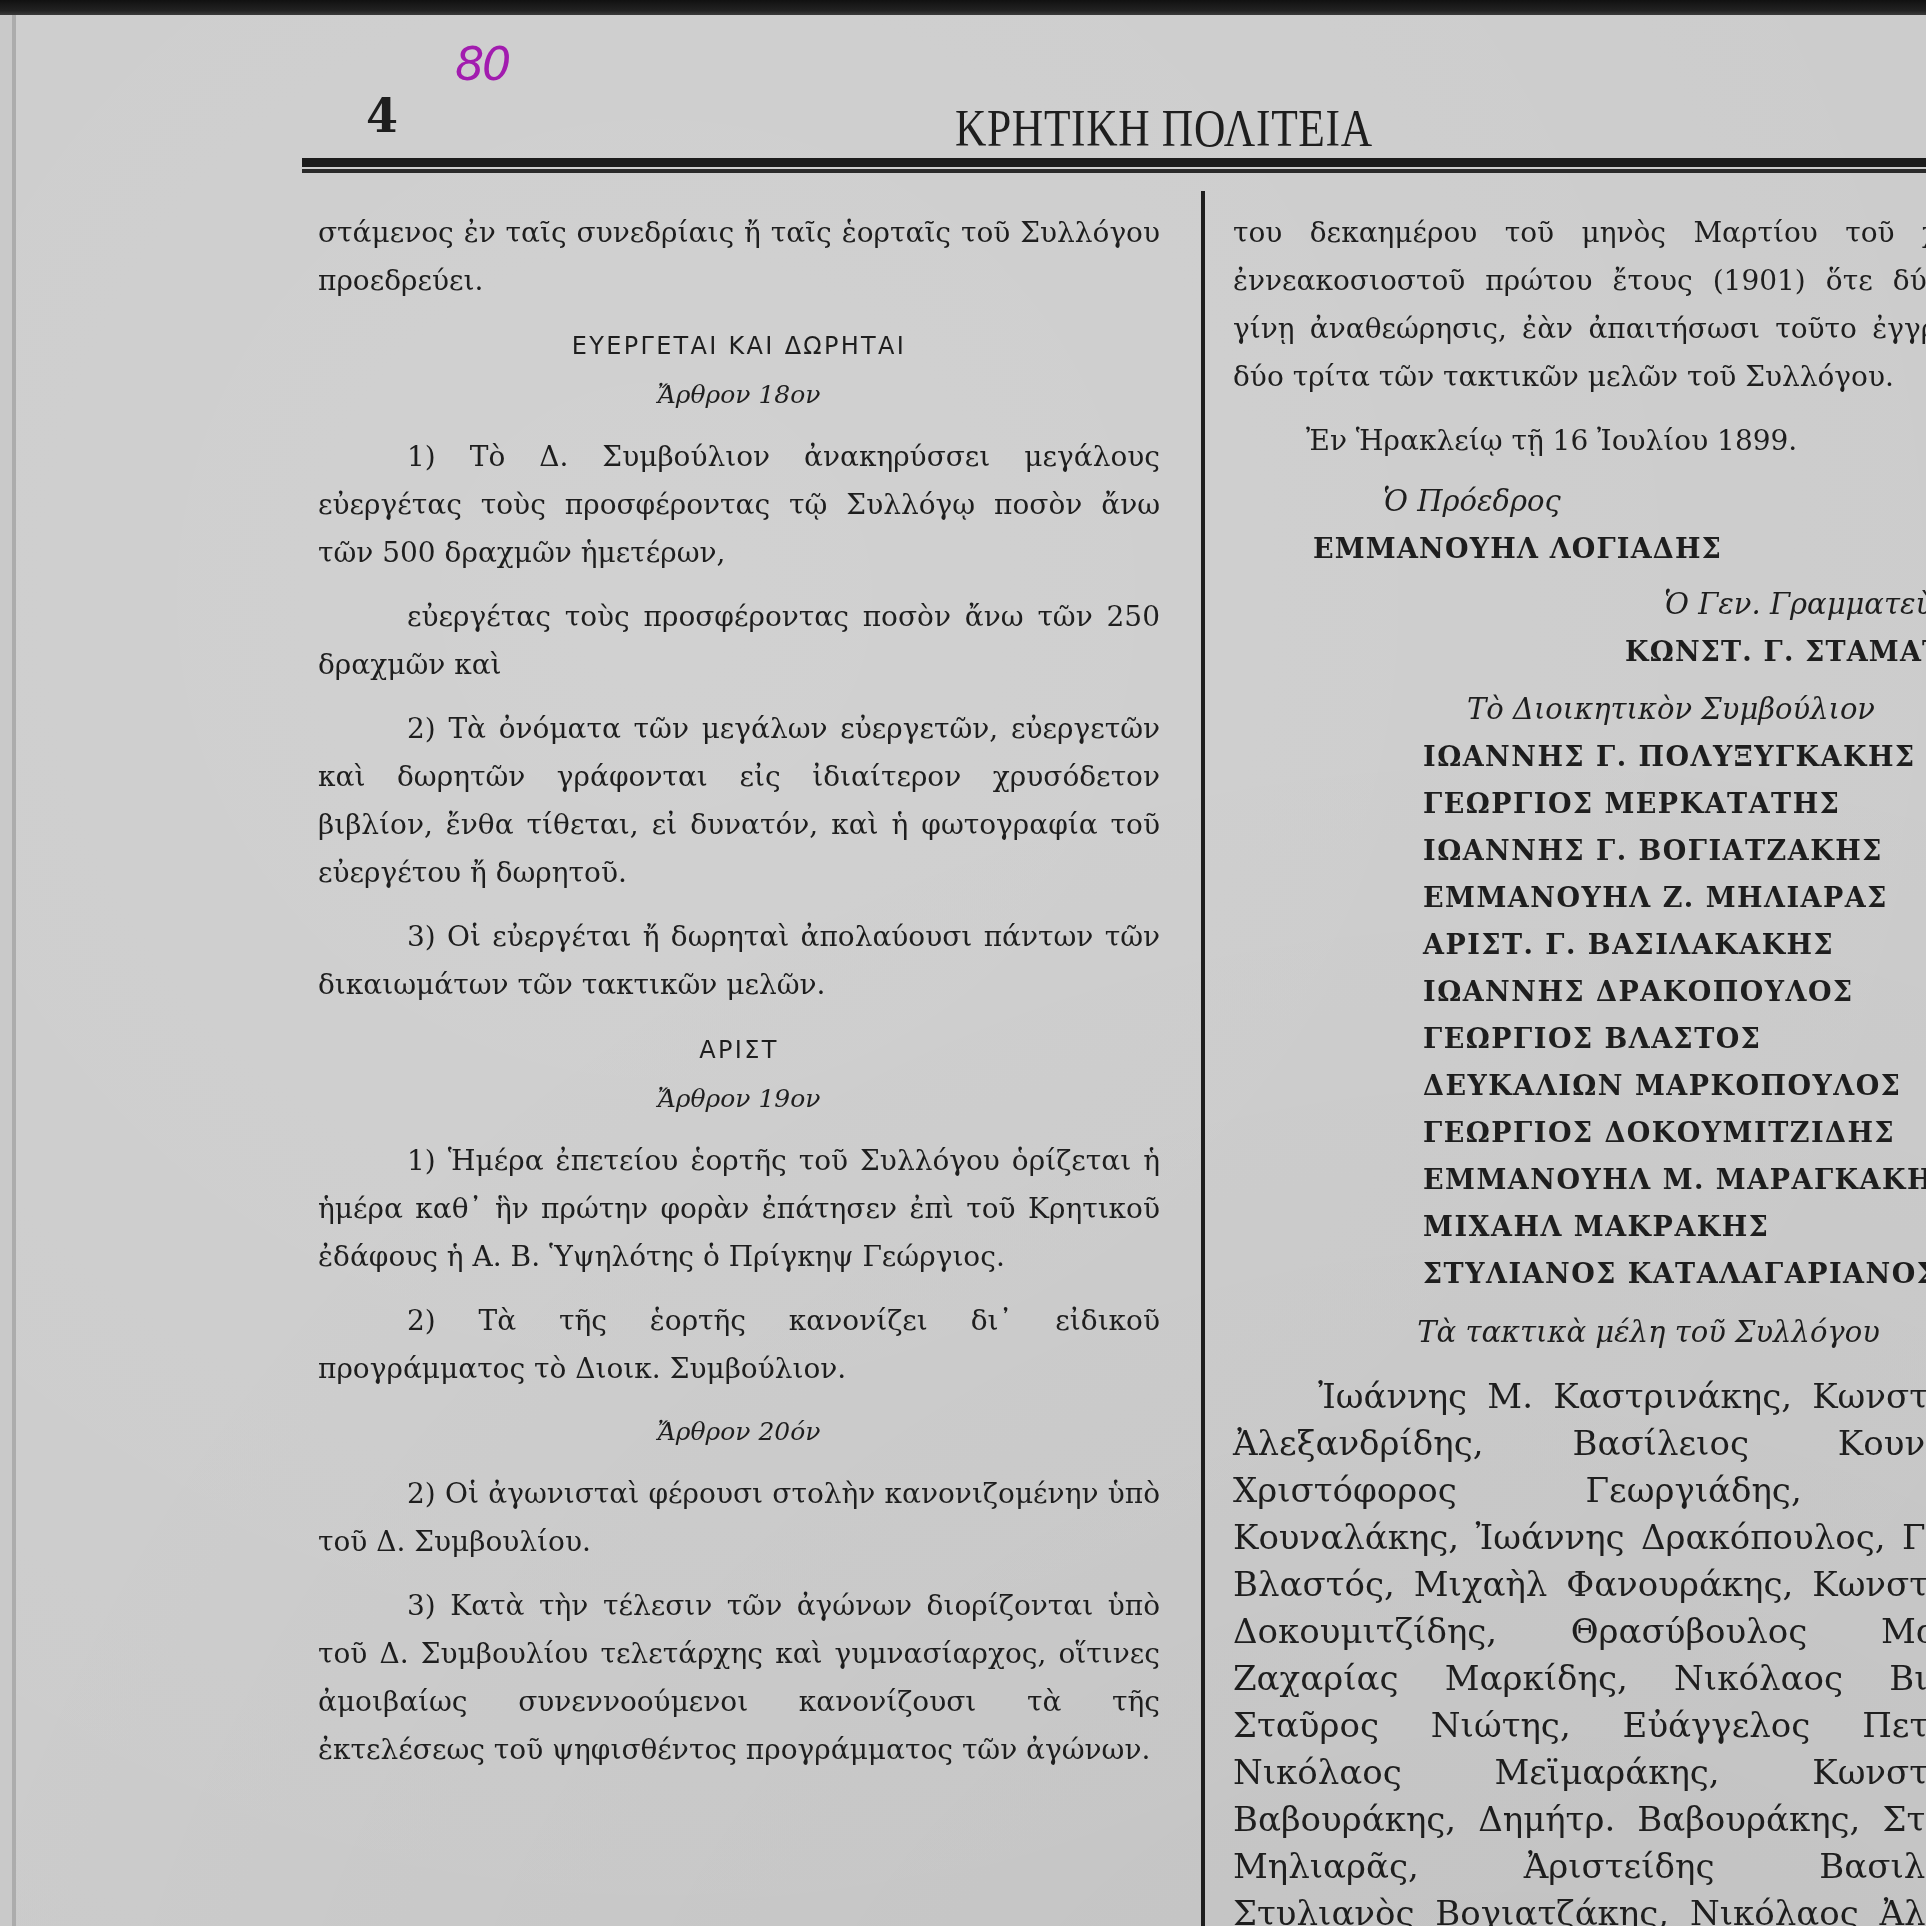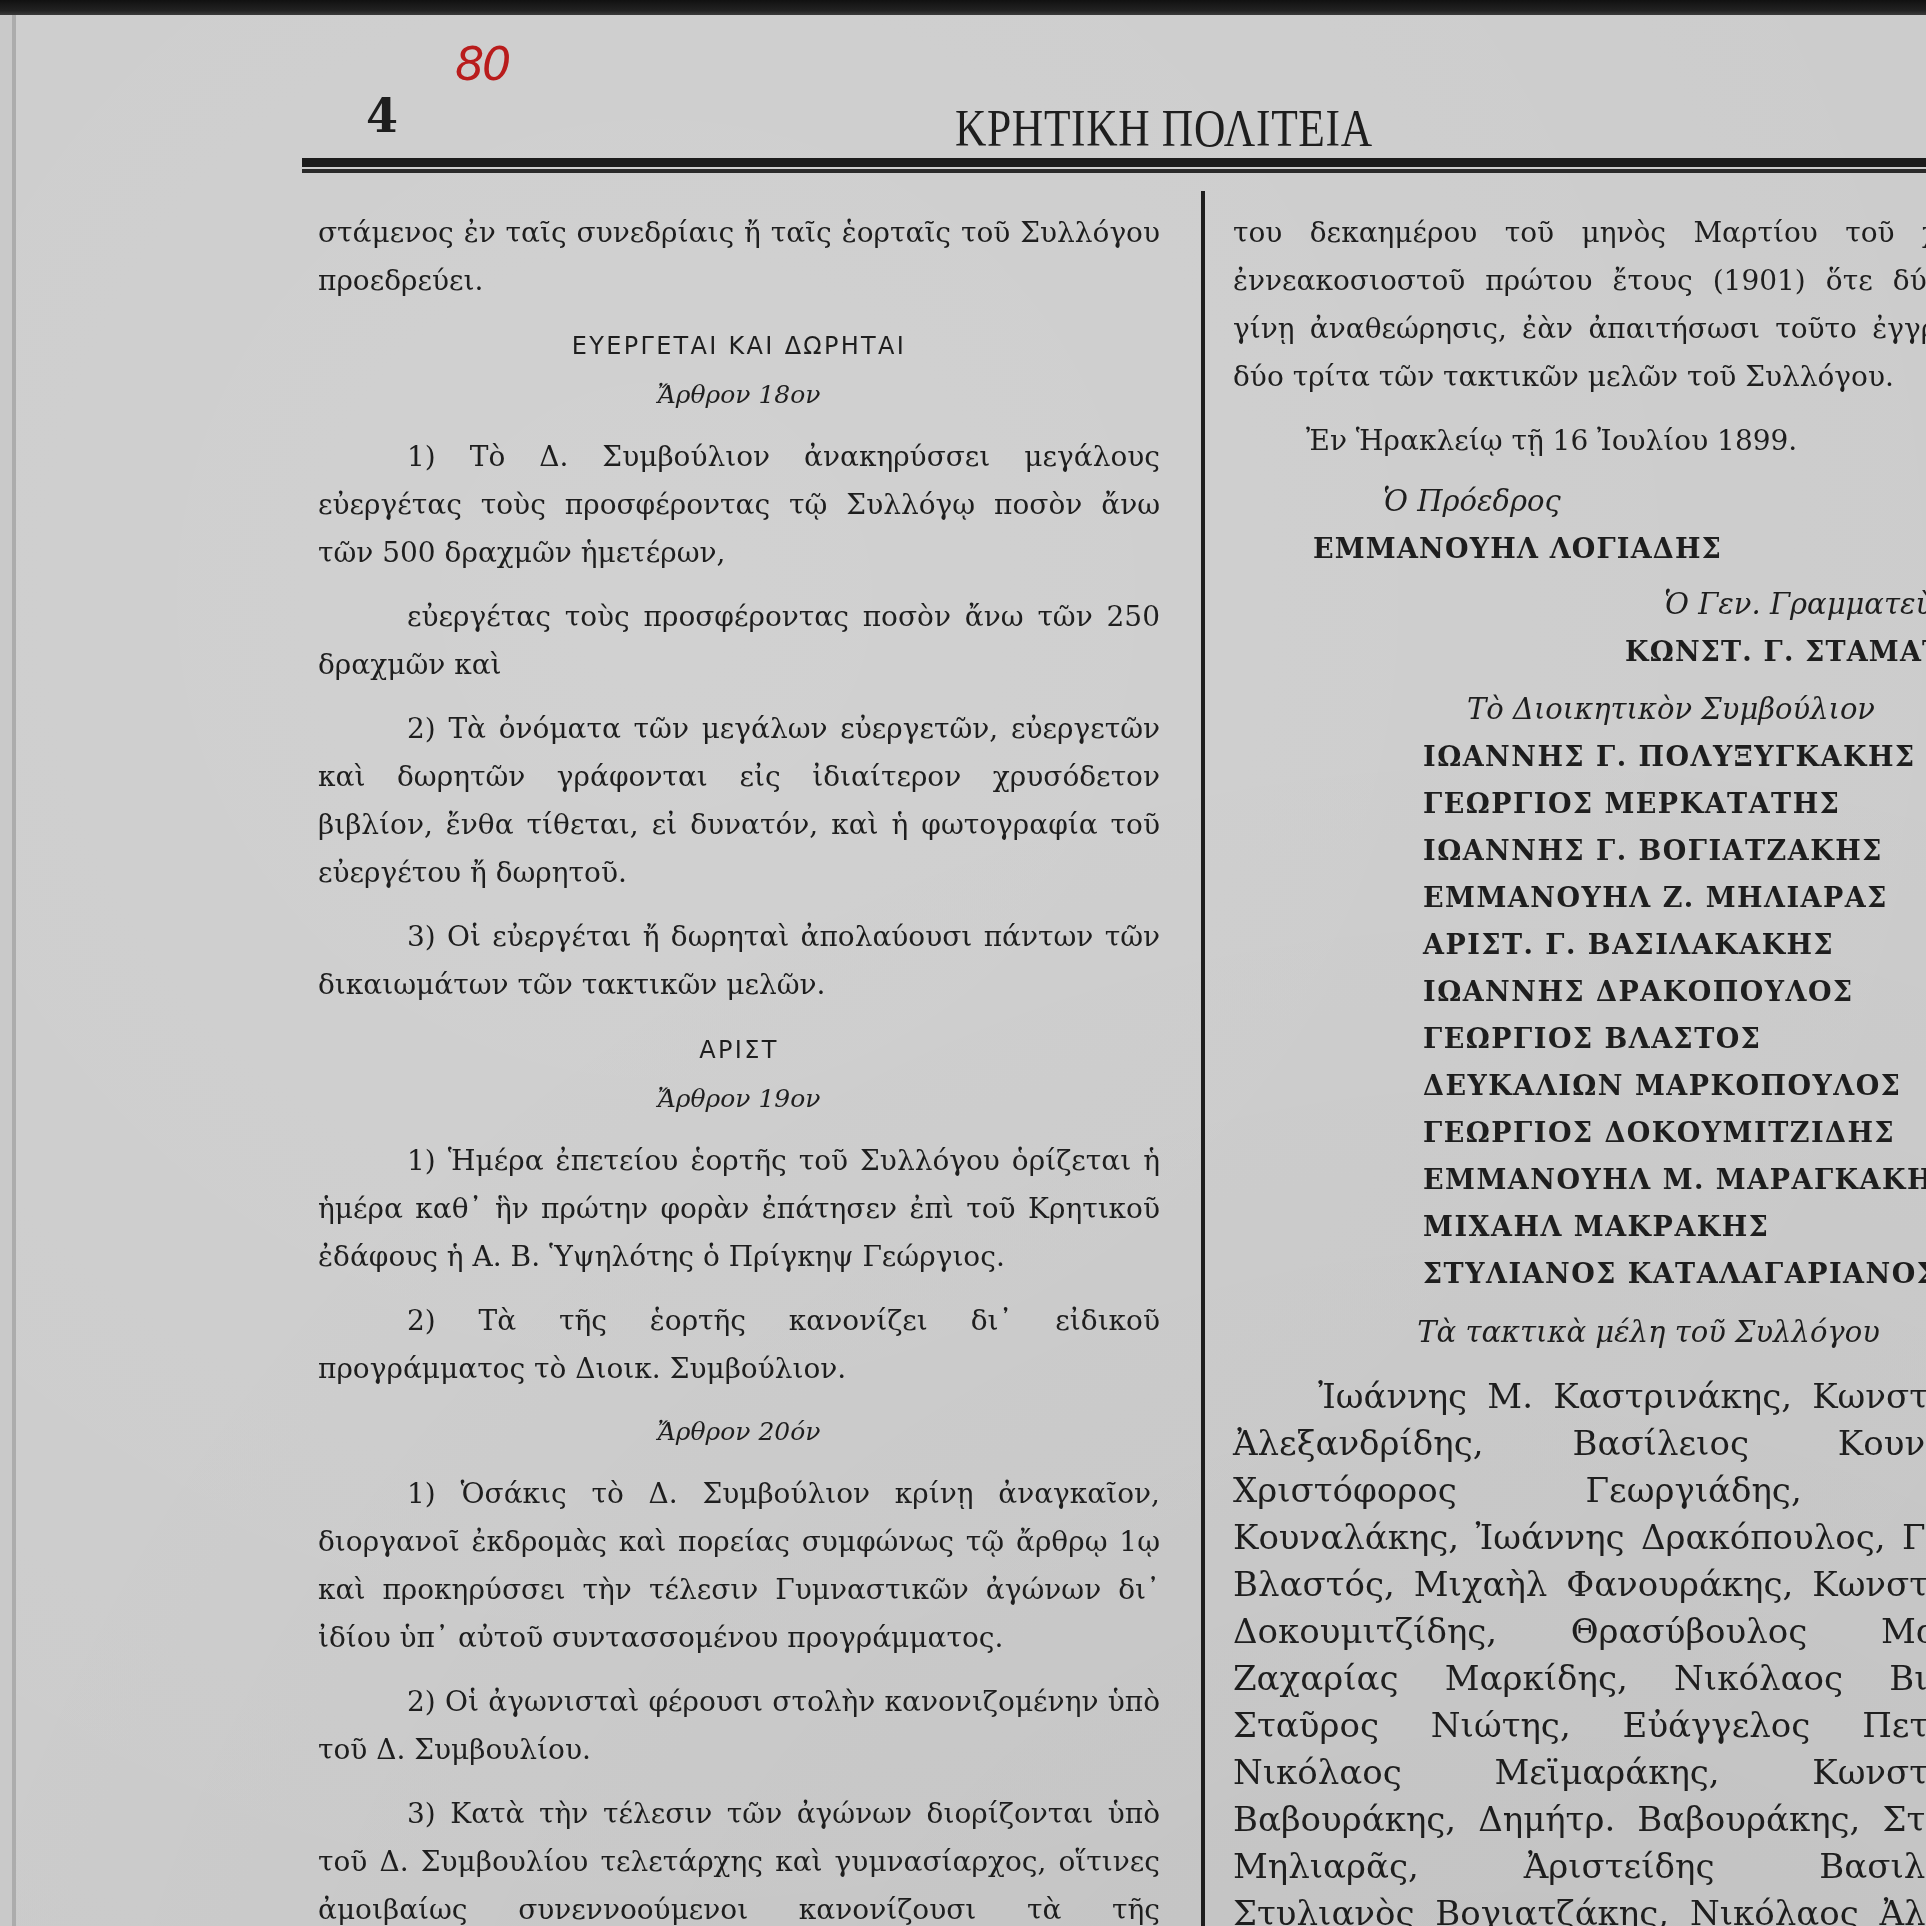--- a/index.html
+++ b/index.html
@@ -20,21 +20,21 @@
   .paper {
     position: absolute; left: 16px; top: 15.4px; right: 0; bottom: 0;
     background:
       radial-gradient(circle at 30% 20%, rgba(255,255,255,.12), transparent 60%),
       radial-gradient(circle at 70% 80%, rgba(0,0,0,.05), transparent 60%),
       #cbcbcb;
   }
   .handnote {
     position: absolute; left: 455px; top: 37px;
     font-family: "DejaVu Sans", sans-serif; font-size: 46px; font-style: italic;
-    color: #b91c1c; letter-spacing: -2.3px;
+    color: #a21caf; letter-spacing: -2.3px;
   }
   .page-num {
     position: absolute; left: 366px; top: 89px; font-size: 46px; font-weight: bold;
   }
   .masthead {
     position: absolute; left: 955px; top: 98px; font-size: 53px;
     font-family: "Liberation Serif", serif; letter-spacing: 0.8px; transform: scaleX(.82);
     transform-origin: left top;
   }
   .rule-thick {
@@ -101,21 +101,20 @@
 
   <div>
     <div class="sec-head">ΑΡΙΣΤ</div>
     <div class="art">Ἄρθρον 19ον</div>
     <p class="indent">1) Ἡμέρα ἐπετείου ἑορτῆς τοῦ Συλλόγου ὁρίζεται ἡ ἡμέρα καθ᾽ ἣν πρώτην φορὰν ἐπάτησεν ἐπὶ τοῦ Κρητικοῦ ἐδάφους ἡ Α. Β. Ὑψηλότης ὁ Πρίγκηψ Γεώργιος.</p>
     <p class="indent">2) Τὰ τῆς ἑορτῆς κανονίζει δι᾽ εἰδικοῦ προγράμματος τὸ Διοικ. Συμβούλιον.</p>
   </div>
 
   <div>
     <div class="art">Ἄρθρον 20όν</div>
-    <p class="indent">1) Ὁσάκις τὸ Δ. Συμβούλιον κρίνῃ ἀναγκαῖον, διοργανοῖ ἐκδρομὰς καὶ πορείας συμφώνως τῷ ἄρθρῳ 1ῳ καὶ προκηρύσσει τὴν τέλεσιν Γυμναστικῶν ἀγώνων δι᾽ ἰδίου ὑπ᾽ αὐτοῦ συντασσομένου προγράμματος.</p>
     <p class="indent">2) Οἱ ἀγωνισταὶ φέρουσι στολὴν κανονιζομένην ὑπὸ τοῦ Δ. Συμβουλίου.</p>
     <p class="indent">3) Κατὰ τὴν τέλεσιν τῶν ἀγώνων διορίζονται ὑπὸ τοῦ Δ. Συμβουλίου τελετάρχης καὶ γυμνασίαρχος, οἵτινες ἀμοιβαίως συνεννοούμενοι κανονίζουσι τὰ τῆς ἐκτελέσεως τοῦ ψηφισθέντος προγράμματος τῶν ἀγώνων.</p>
   </div>
 
 </div>
 
 <div class="col right">
   <p>του δεκαημέρου τοῦ μηνὸς Μαρτίου τοῦ χιλιοστοῦ ἐννεακοσιοστοῦ πρώτου ἔτους (1901) ὅτε δύναται νὰ γίνῃ ἀναθεώρησις, ἐὰν ἀπαιτήσωσι τοῦτο ἐγγράφως τὰ δύο τρίτα τῶν τακτικῶν μελῶν τοῦ Συλλόγου.</p>
   <div class="date-line">Ἐν Ἡρακλείῳ τῇ 16 Ἰουλίου 1899.</div>
 

